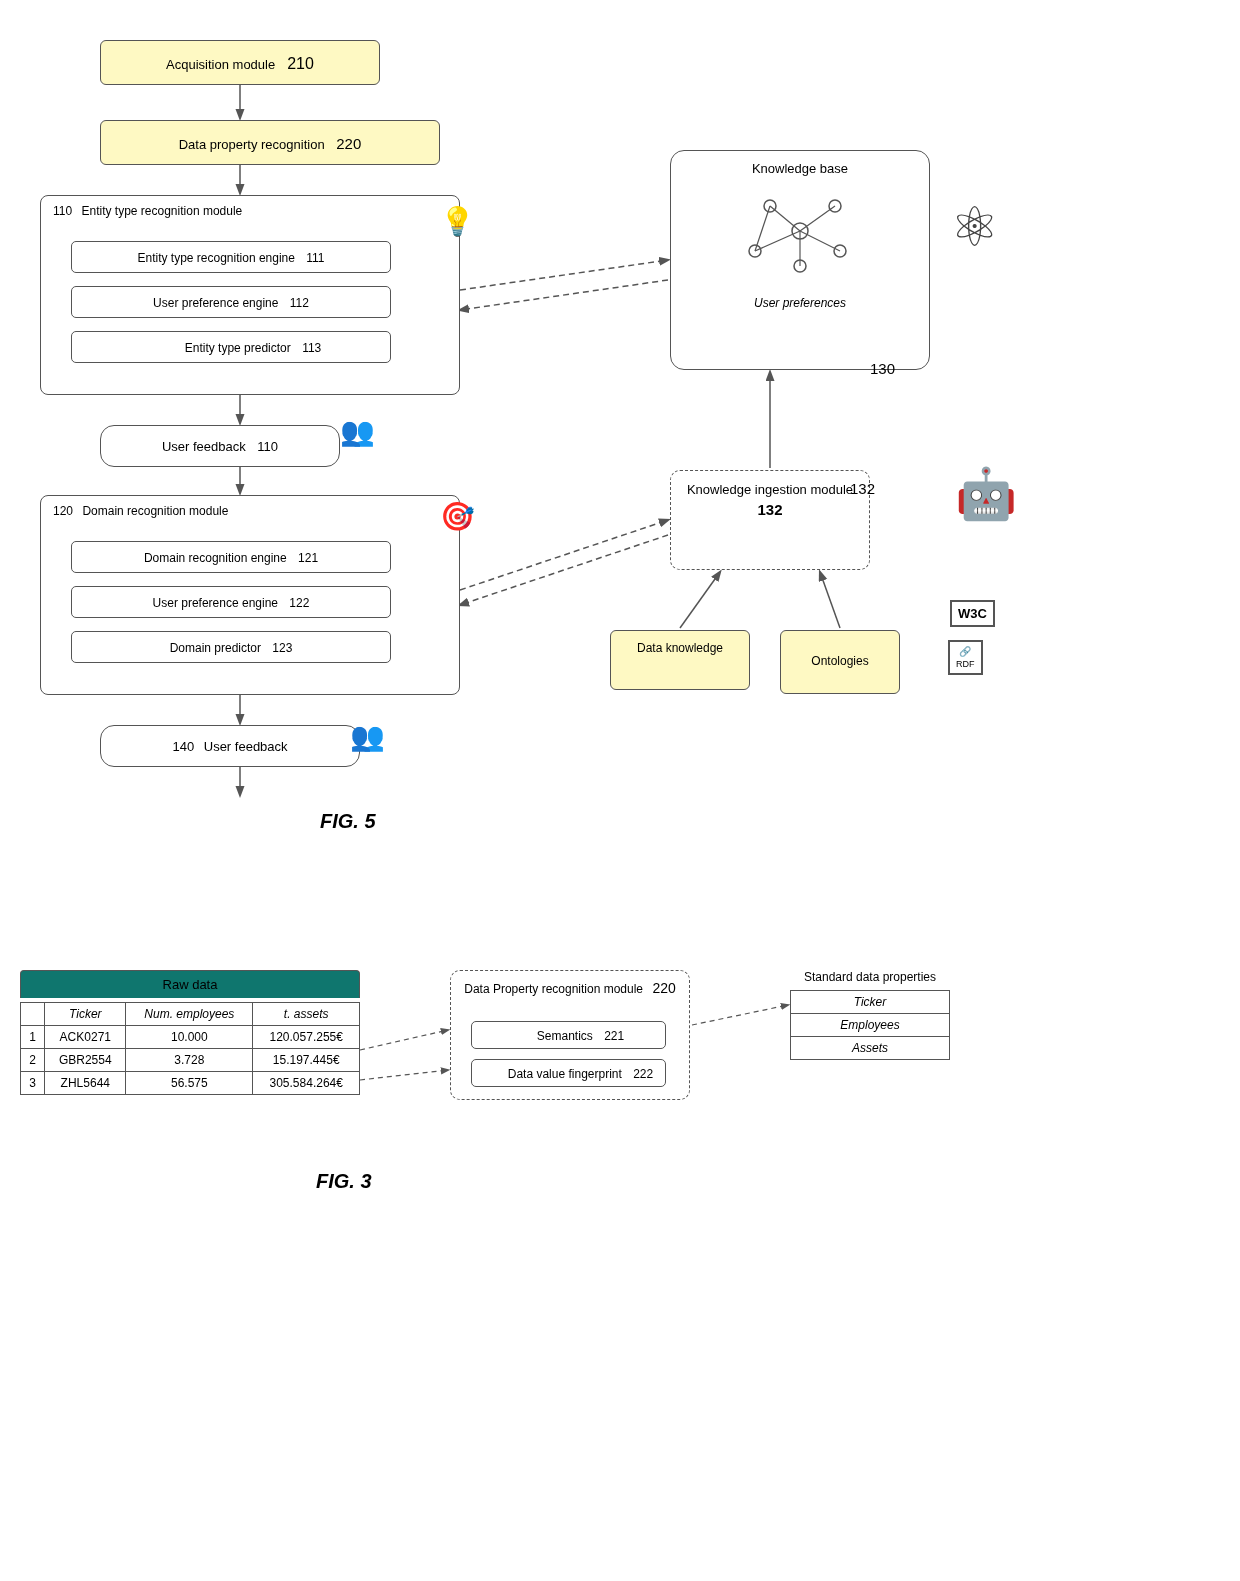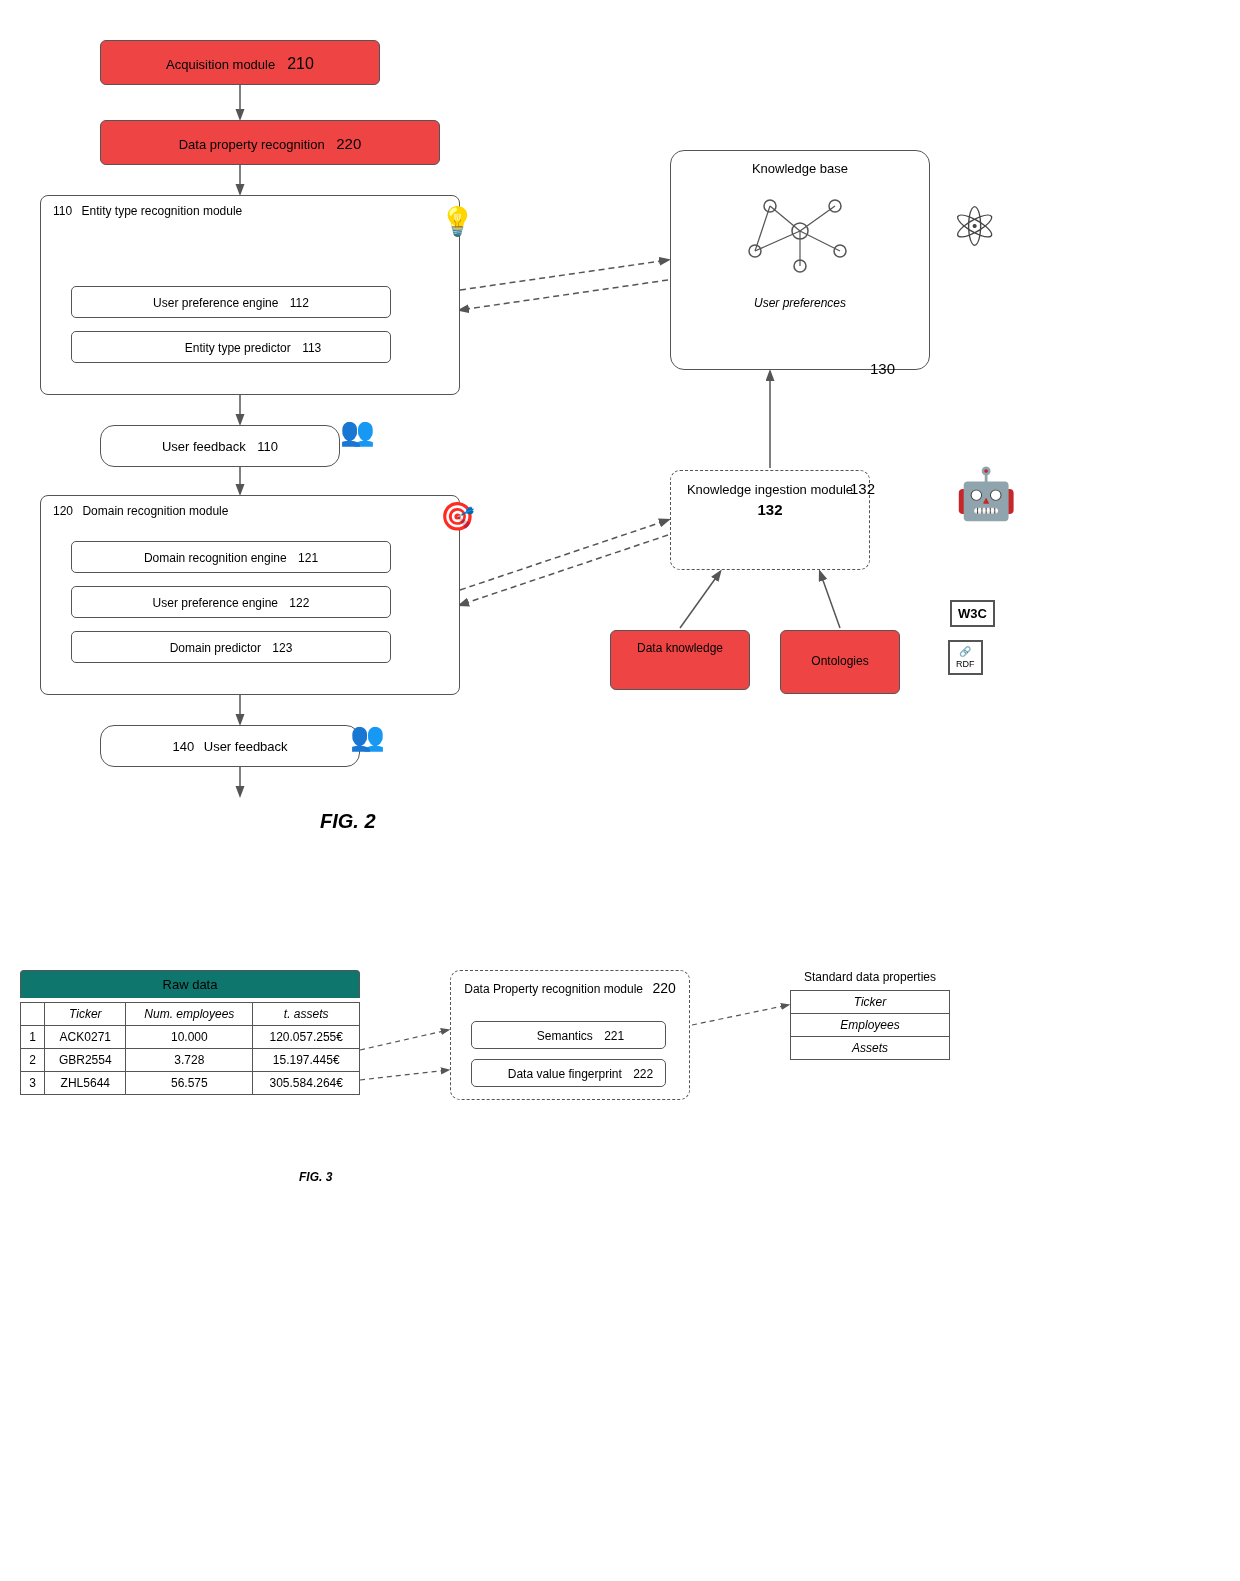--- a/index.html
+++ b/index.html
@@ -24,21 +24,21 @@
     .fig2-area {
       position: relative;
       width: 100%;
       height: 900px;
     }
 
     
     .box {
       border: 1.5px solid #555;
       border-radius: 6px;
-      background: #ef4444;
+      background: #fef9c3;
       text-align: center;
       position: absolute;
       font-size: 13px;
     }
 
     .box-rounded {
       border: 1.5px solid #555;
       border-radius: 14px;
       background: #fff;
       text-align: center;
@@ -409,22 +409,22 @@
     }
 
     .std-prop-box + .std-prop-box {
       border-top: none;
     }
 
     
     .fig3-label {
       position: absolute;
       top: 220px;
-      left: 299px;
-      font-size: 12px;
+      left: 316px;
+      font-size: 20px;
       font-style: italic;
       font-weight: bold;
     }
 
     
     .kb-graph-svg {
       width: 120px;
       height: 90px;
     }
 
@@ -480,20 +480,24 @@
       <span>Data property recognition</span>
       <span style="font-size:15px;margin-left:8px;">220</span>
     </div>
 
     <div class="entity-outer">
       <div class="entity-outer-label">
         <span>110</span>
         <span style="margin-left:6px;">Entity type recognition module</span>
       </div>
 
+      <div class="entity-inner-box" style="top:45px;">
+        <span>Entity type recognition engine</span>
+        <span style="margin-left:8px;">111</span>
+      </div>
       <div class="entity-inner-box" style="top:90px;">
         <span>User preference engine</span>
         <span style="margin-left:8px;">112</span>
       </div>
       <div class="entity-inner-box" style="top:135px;padding-left:44px;">
         <span>Entity type predictor</span>
         <span style="margin-left:8px;">113</span>
       </div>
     </div>
 
@@ -584,21 +588,21 @@
       <span>Ontologies</span>
     </div>
 
     <div class="icon-w3c">W3C</div>
 
     <div class="icon-rdf">
       <div style="font-size:10px;margin-bottom:2px;">🔗</div>
       <div style="font-size:9px;">RDF</div>
     </div>
 
-    <div class="fig2-label">FIG. 2</div>
+    <div class="fig2-label">FIG. 5</div>
 
   </div>
 
   <div class="fig3-area">
 
     <div class="raw-data-table-container">
       <div class="raw-data-title">Raw data</div>
       <table class="raw-data-table">
         <thead>
           <tr>

